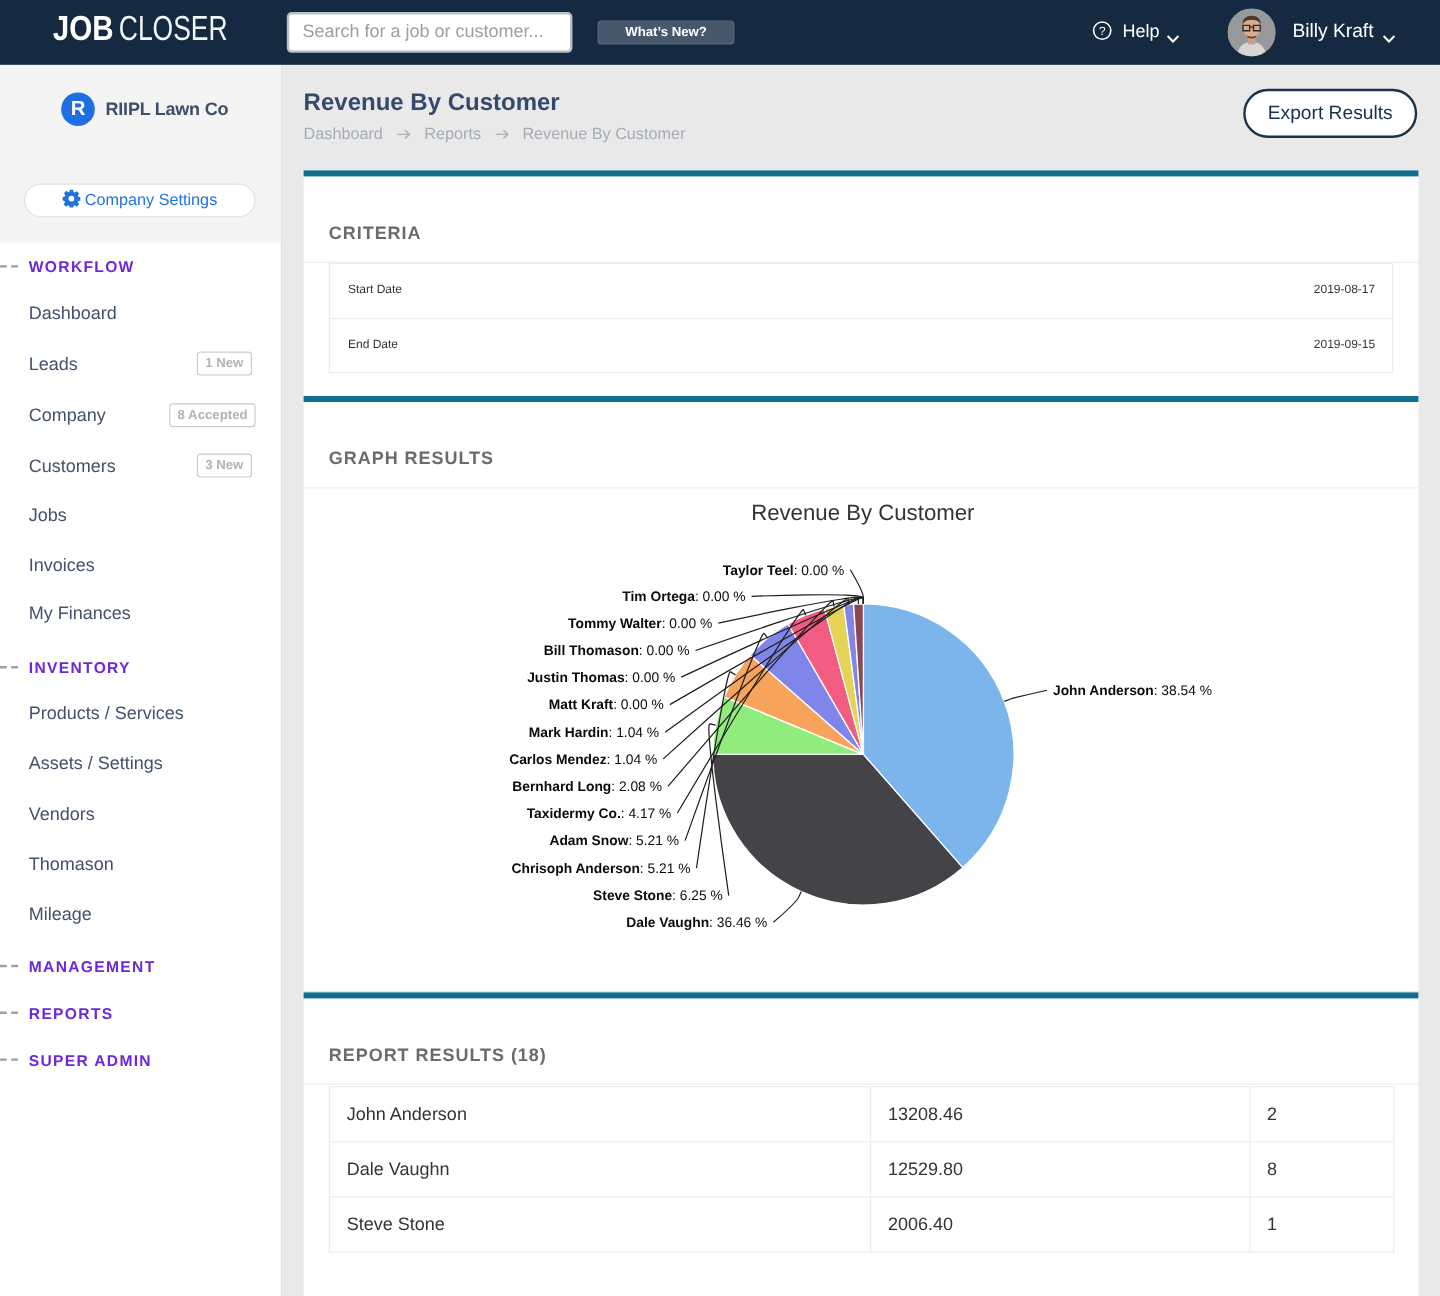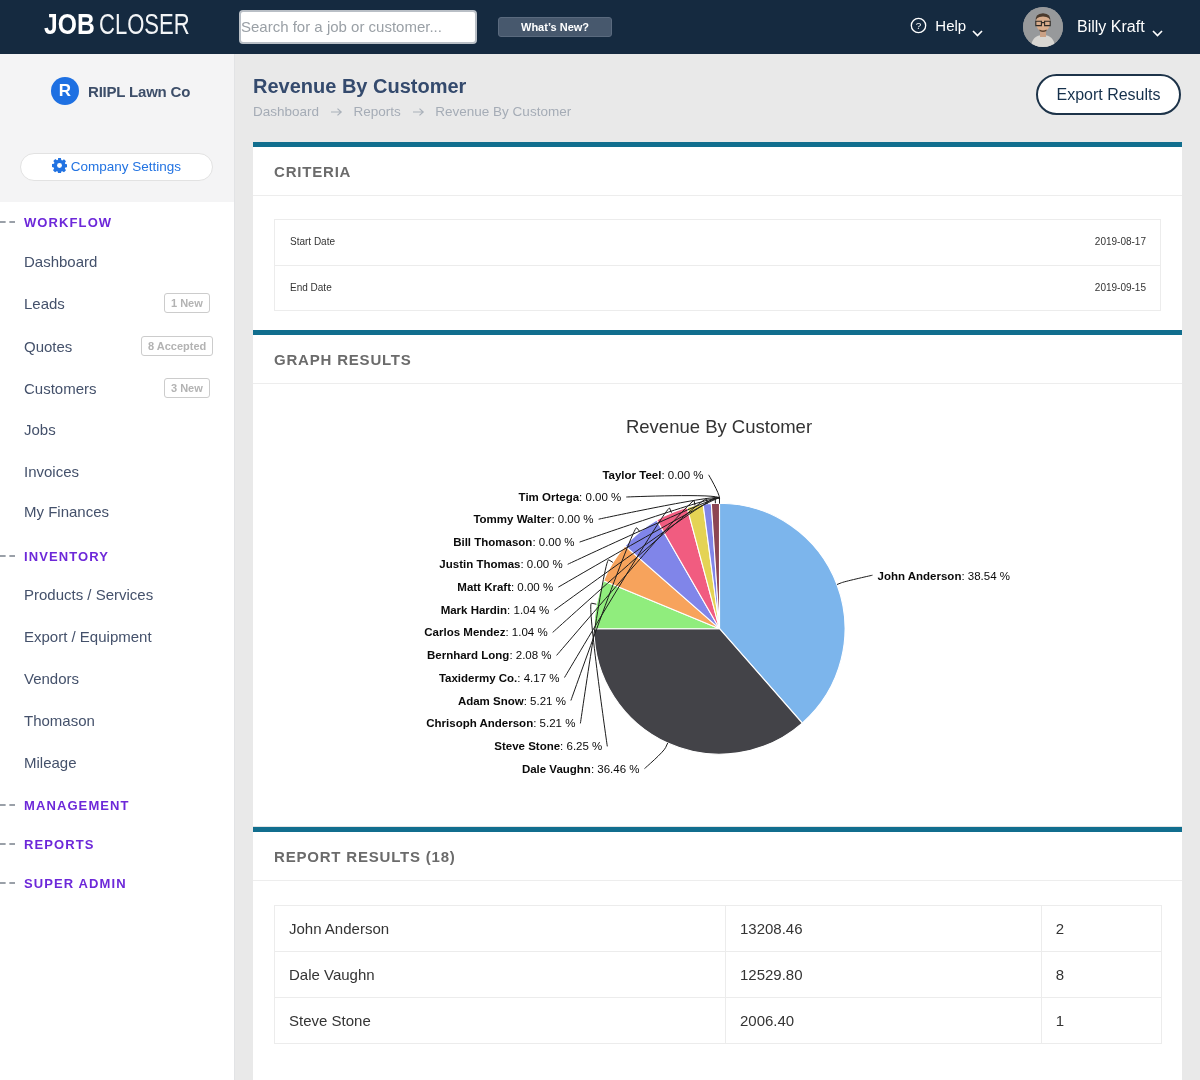--- a/index.html
+++ b/index.html
@@ -1,19 +1,19 @@
 <!DOCTYPE html>
 <html><head><meta charset="utf-8"><title>Revenue By Customer</title>
 <style>
 * { margin:0; padding:0; box-sizing:border-box; }
 html,body { width:1200px; height:1080px; overflow:hidden; font-family:"Liberation Sans", sans-serif; background:#e9e9e9; }
 .nav { position:absolute; left:0; top:0; width:1200px; height:54px; background:#152a40; z-index:5; }
 .ljob { position:absolute; left:44px; top:8px; font-size:29px; font-weight:bold; color:#fff; transform:scaleX(0.85); transform-origin:left top; }
 .lclo { position:absolute; left:99px; top:8px; font-size:29px; font-weight:normal; color:#f2f4f6; transform:scaleX(0.76); transform-origin:left top; }
-.search { position:absolute; left:239px; top:10px; width:238px; height:34px; background:#fff; border:2px solid #b9bfc6; border-radius:4px; color:#9aa0a6; font-size:15px; line-height:30px; }
+.search { position:absolute; left:239px; top:10px; width:238px; height:34px; background:#fff; border:2px solid #b9bfc6; border-radius:4px; color:#9aa0a6; font-size:15px; line-height:30px; padding-left:11px; }
 .wnew { position:absolute; left:498px; top:17px; height:20px; background:#47586d; border:1px solid #5a6a7e; border-radius:3px; color:#fff; font-size:11px; font-weight:bold; line-height:18px; padding:0 22px; }
 .nhelp { position:absolute; left:910px; top:17px; color:#fff; font-size:15px; }
 .nchev1 { position:absolute; left:972px; top:23px; }
 .navatar { position:absolute; left:1023px; top:7px; }
 .nuser { position:absolute; left:1077px; top:18px; color:#fff; font-size:16px; }
 .nchev2 { position:absolute; left:1152px; top:23px; }
 .sidebar { position:absolute; left:0; top:54px; width:235px; height:1026px; background:#ffffff; border-right:1px solid #e2e3e5; }
 .stop { position:absolute; left:0; top:0; width:234px; height:148px; background:#f4f4f5; }
 .rlogo { position:absolute; left:51px; top:23px; width:28px; height:28px; border-radius:50%; background:#1e70e2; color:#fff; font-size:17px; font-weight:bold; text-align:center; line-height:28px; }
 .cname { position:absolute; left:88px; top:29px; font-size:15px; font-weight:bold; color:#3d4e69; letter-spacing:-0.2px; }
@@ -22,21 +22,21 @@
 .shead { position:absolute; left:24px; font-size:13px; font-weight:bold; letter-spacing:1.1px; color:#6d28d9; }
 .dash { position:absolute; left:-24px; top:6px; width:15px; border-top:2px dashed #9aa0a8; }
 .sitem { position:absolute; left:24px; font-size:15px; color:#44516b; }
 .sbadge { position:absolute; font-size:11px; font-weight:bold; color:#b3b3b3; border:1px solid #cccccc; border-radius:3px; padding:3px 6px; background:#fff; }
 .main { position:absolute; left:235px; top:54px; width:811px; height:1026px; background:#e9e9e9; }
 .h1 { position:absolute; left:18px; top:21px; font-size:20px; font-weight:bold; color:#344a6d; }
 .crumb { position:absolute; left:18px; top:50px; font-size:13.5px; color:#a5acb6; }
 .crumb svg { margin:0 7px; }
 .export { position:absolute; left:801px; top:20px; width:145px; height:41px; background:#fff; border:2px solid #1d3349; border-radius:21px; text-align:center; line-height:37px; font-size:16px; color:#16314c; }
 .card { position:absolute; left:18px; width:929px; background:#fff; border-top:5px solid #116e8e; }
-.chead { height:49px; border-bottom:1px solid #ededed; line-height:49px; padding-left:21px; font-size:15px; font-weight:bold; letter-spacing:0.8px; color:#6b6b6b; }
+.chead { height:49px; border-bottom:1px solid #ededed; line-height:49px; padding-left:21px; font-size:15px; font-weight:bold; letter-spacing:0.8px; color:#6b6b6b;margin-top:23px; }
 .c1 { top:88px; height:188px; }
 .c2 { top:276px; height:497px; border-bottom:1px solid #e4e4e4; }
 .c3 { top:773px; height:307px; }
 .kvtable { position:absolute; left:21px; top:72px; width:887px; border:1px solid #ececec; }
 .kvrow { height:45px; line-height:44px; font-size:10px; color:#343434; padding:0 14px 0 15px; }
 .kvrow + .kvrow { border-top:1px solid #ececec; }
 .kvrow .v { float:right; }
 .rtable { position:absolute; left:21px; top:73px; width:888px; border-collapse:collapse; font-size:15px; color:#343434; }
 .rtable th, .rtable td { border:1px solid #ececec; text-align:left; font-weight:normal; height:46px; padding:0 10px 0 14px; }
 .rtable th { font-weight:bold; color:#222; border-bottom:1px solid #d8d8d8; position:relative; }
@@ -84,30 +84,30 @@
   <div class="rlogo">R</div>
   <div class="cname">RIIPL Lawn Co</div>
   <div class="csett"><svg width="15" height="15" viewBox="0 0 16 16" style="vertical-align:-2px">
         <path fill="#2273e2" d="M6.5 0h3l.4 2.1 1.1.5L12.8 1.4l2.1 2.1-1.2 1.8.5 1.1 2.1.4v3l-2.1.4-.5 1.1 1.2 1.8-2.1 2.1-1.8-1.2-1.1.5-.4 2.1h-3l-.4-2.1-1.1-.5-1.8 1.2-2.1-2.1 1.2-1.8-.5-1.1L0 9.5v-3l2.1-.4.5-1.1L1.4 3.2l2.1-2.1 1.8 1.2 1.1-.5z"></path>
         <circle cx="8" cy="8" r="2.6" fill="#ffffff"></circle>
       </svg> Company Settings</div>
   <div class="shead" style="top:161px"><span class="dash"></span>WORKFLOW</div>
     <div class="sitem" style="top:199px">Dashboard</div>
     <div class="sitem" style="top:241px">Leads</div>
     <div class="sbadge" style="top:239px;left:164px">1 New</div>
-    <div class="sitem" style="top:284px">Quotes</div>
+    <div class="sitem" style="top:284px">Company</div>
     <div class="sbadge" style="top:282px;left:141px">8 Accepted</div>
     <div class="sitem" style="top:326px">Customers</div>
     <div class="sbadge" style="top:324px;left:164px">3 New</div>
     <div class="sitem" style="top:367px">Jobs</div>
     <div class="sitem" style="top:409px">Invoices</div>
     <div class="sitem" style="top:449px">My Finances</div>
     <div class="shead" style="top:495px"><span class="dash"></span>INVENTORY</div>
     <div class="sitem" style="top:532px">Products / Services</div>
-    <div class="sitem" style="top:574px">Export / Equipment</div>
+    <div class="sitem" style="top:574px">Assets / Settings</div>
     <div class="sitem" style="top:616px">Vendors</div>
     <div class="sitem" style="top:658px">Thomason</div>
     <div class="sitem" style="top:700px">Mileage</div>
     <div class="shead" style="top:744px"><span class="dash"></span>MANAGEMENT</div>
     <div class="shead" style="top:783px"><span class="dash"></span>REPORTS</div>
     <div class="shead" style="top:822px"><span class="dash"></span>SUPER ADMIN</div>
 </div>
 <div class="main">
   <div class="h1">Revenue By Customer</div>
   <div class="crumb">Dashboard <svg width="13" height="10" viewBox="0 0 13 10" style="vertical-align:-1px">

